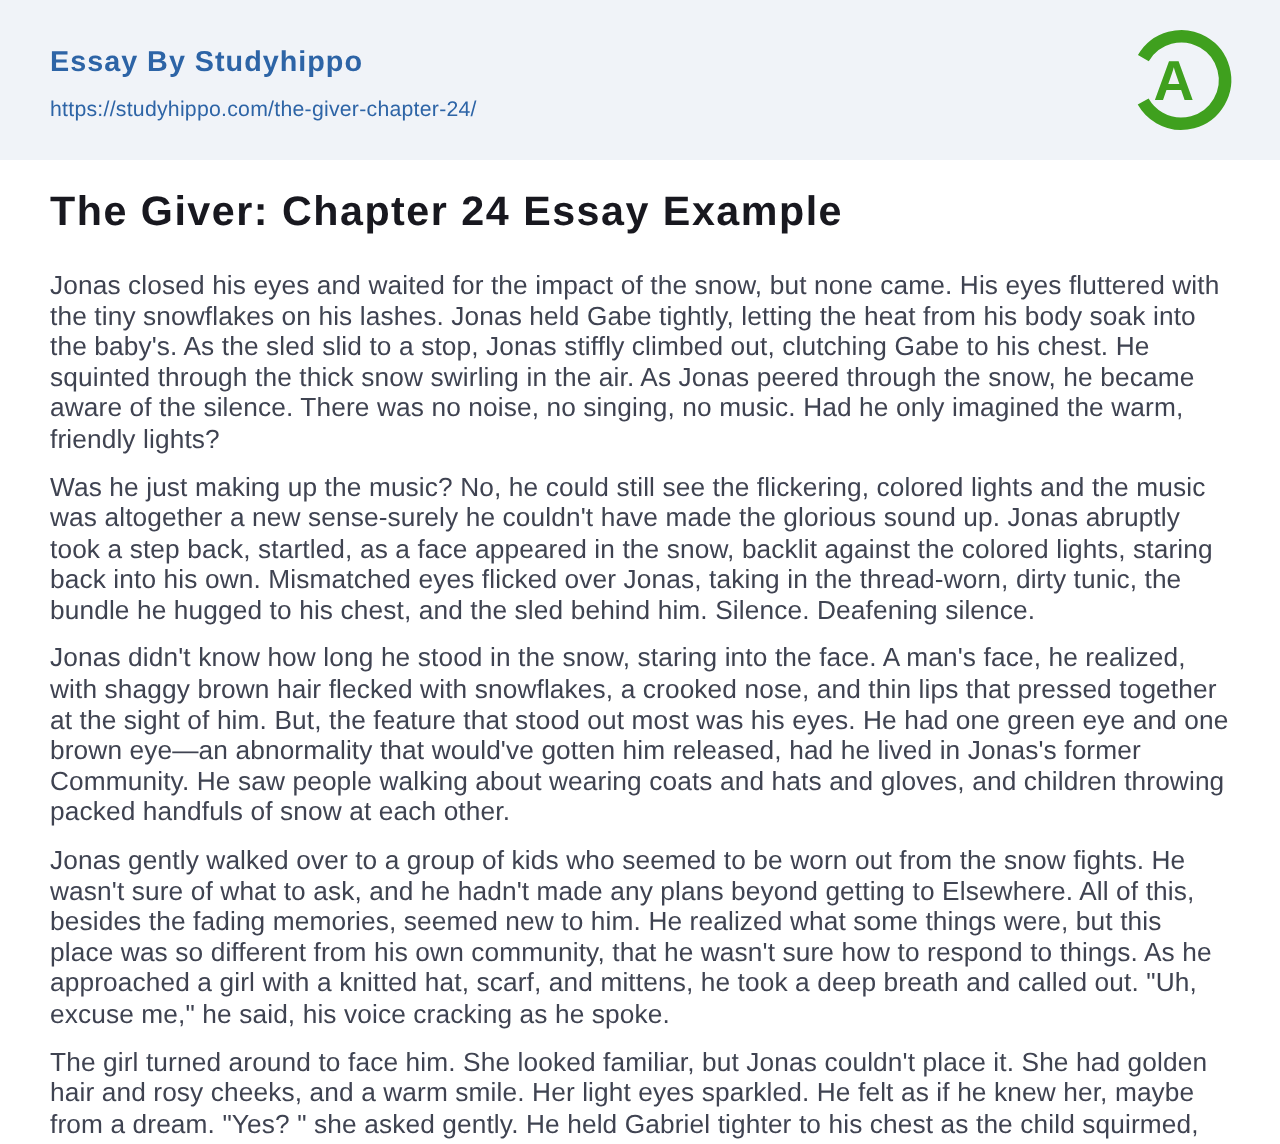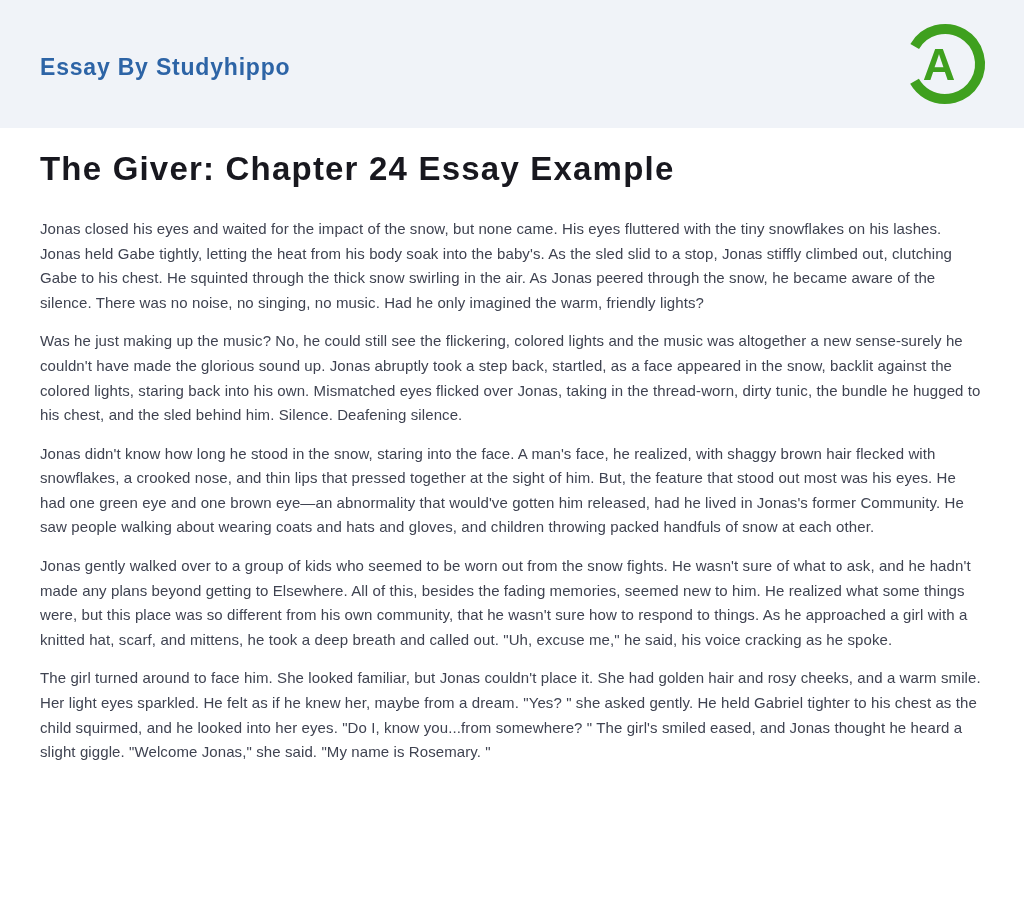--- a/index.html
+++ b/index.html
@@ -42,33 +42,34 @@
   .essay-title {
     color: #18181f;
     font-size: 33px;
     font-weight: 800;
     letter-spacing: 1.2px;
     line-height: 1.15;
     margin-bottom: 29px;
   }
   .essay-paragraph {
     color: #3f4351;
-    font-size: 15px;
+    font-size: 21px;
     line-height: 24.6px;
     letter-spacing: 0.1px;
     margin-bottom: 14px;
     max-width: 945px;
   }
 </style>
 </head>
 <body>
 
 <header class="page-header">
   <div class="header-left">
     <div class="site-title">Essay By Studyhippo</div>
+    <a class="page-url" href="#">https://studyhippo.com/the-giver-chapter-24/</a>
   </div>
   <div class="logo-wrap">
     <svg width="90" height="90" viewBox="0 0 90 90" aria-hidden="true">
       <circle cx="45" cy="45" r="35" fill="none" stroke="#3fa01e" stroke-width="10" stroke-dasharray="183.3 36.6" transform="rotate(210 45 45)"></circle>
       <text x="39" y="61" font-size="45" font-weight="600" fill="#3fa01e" text-anchor="middle" font-family="Liberation Sans, sans-serif">A</text>
     </svg>
   </div>
 </header>
 
 <main class="article">

